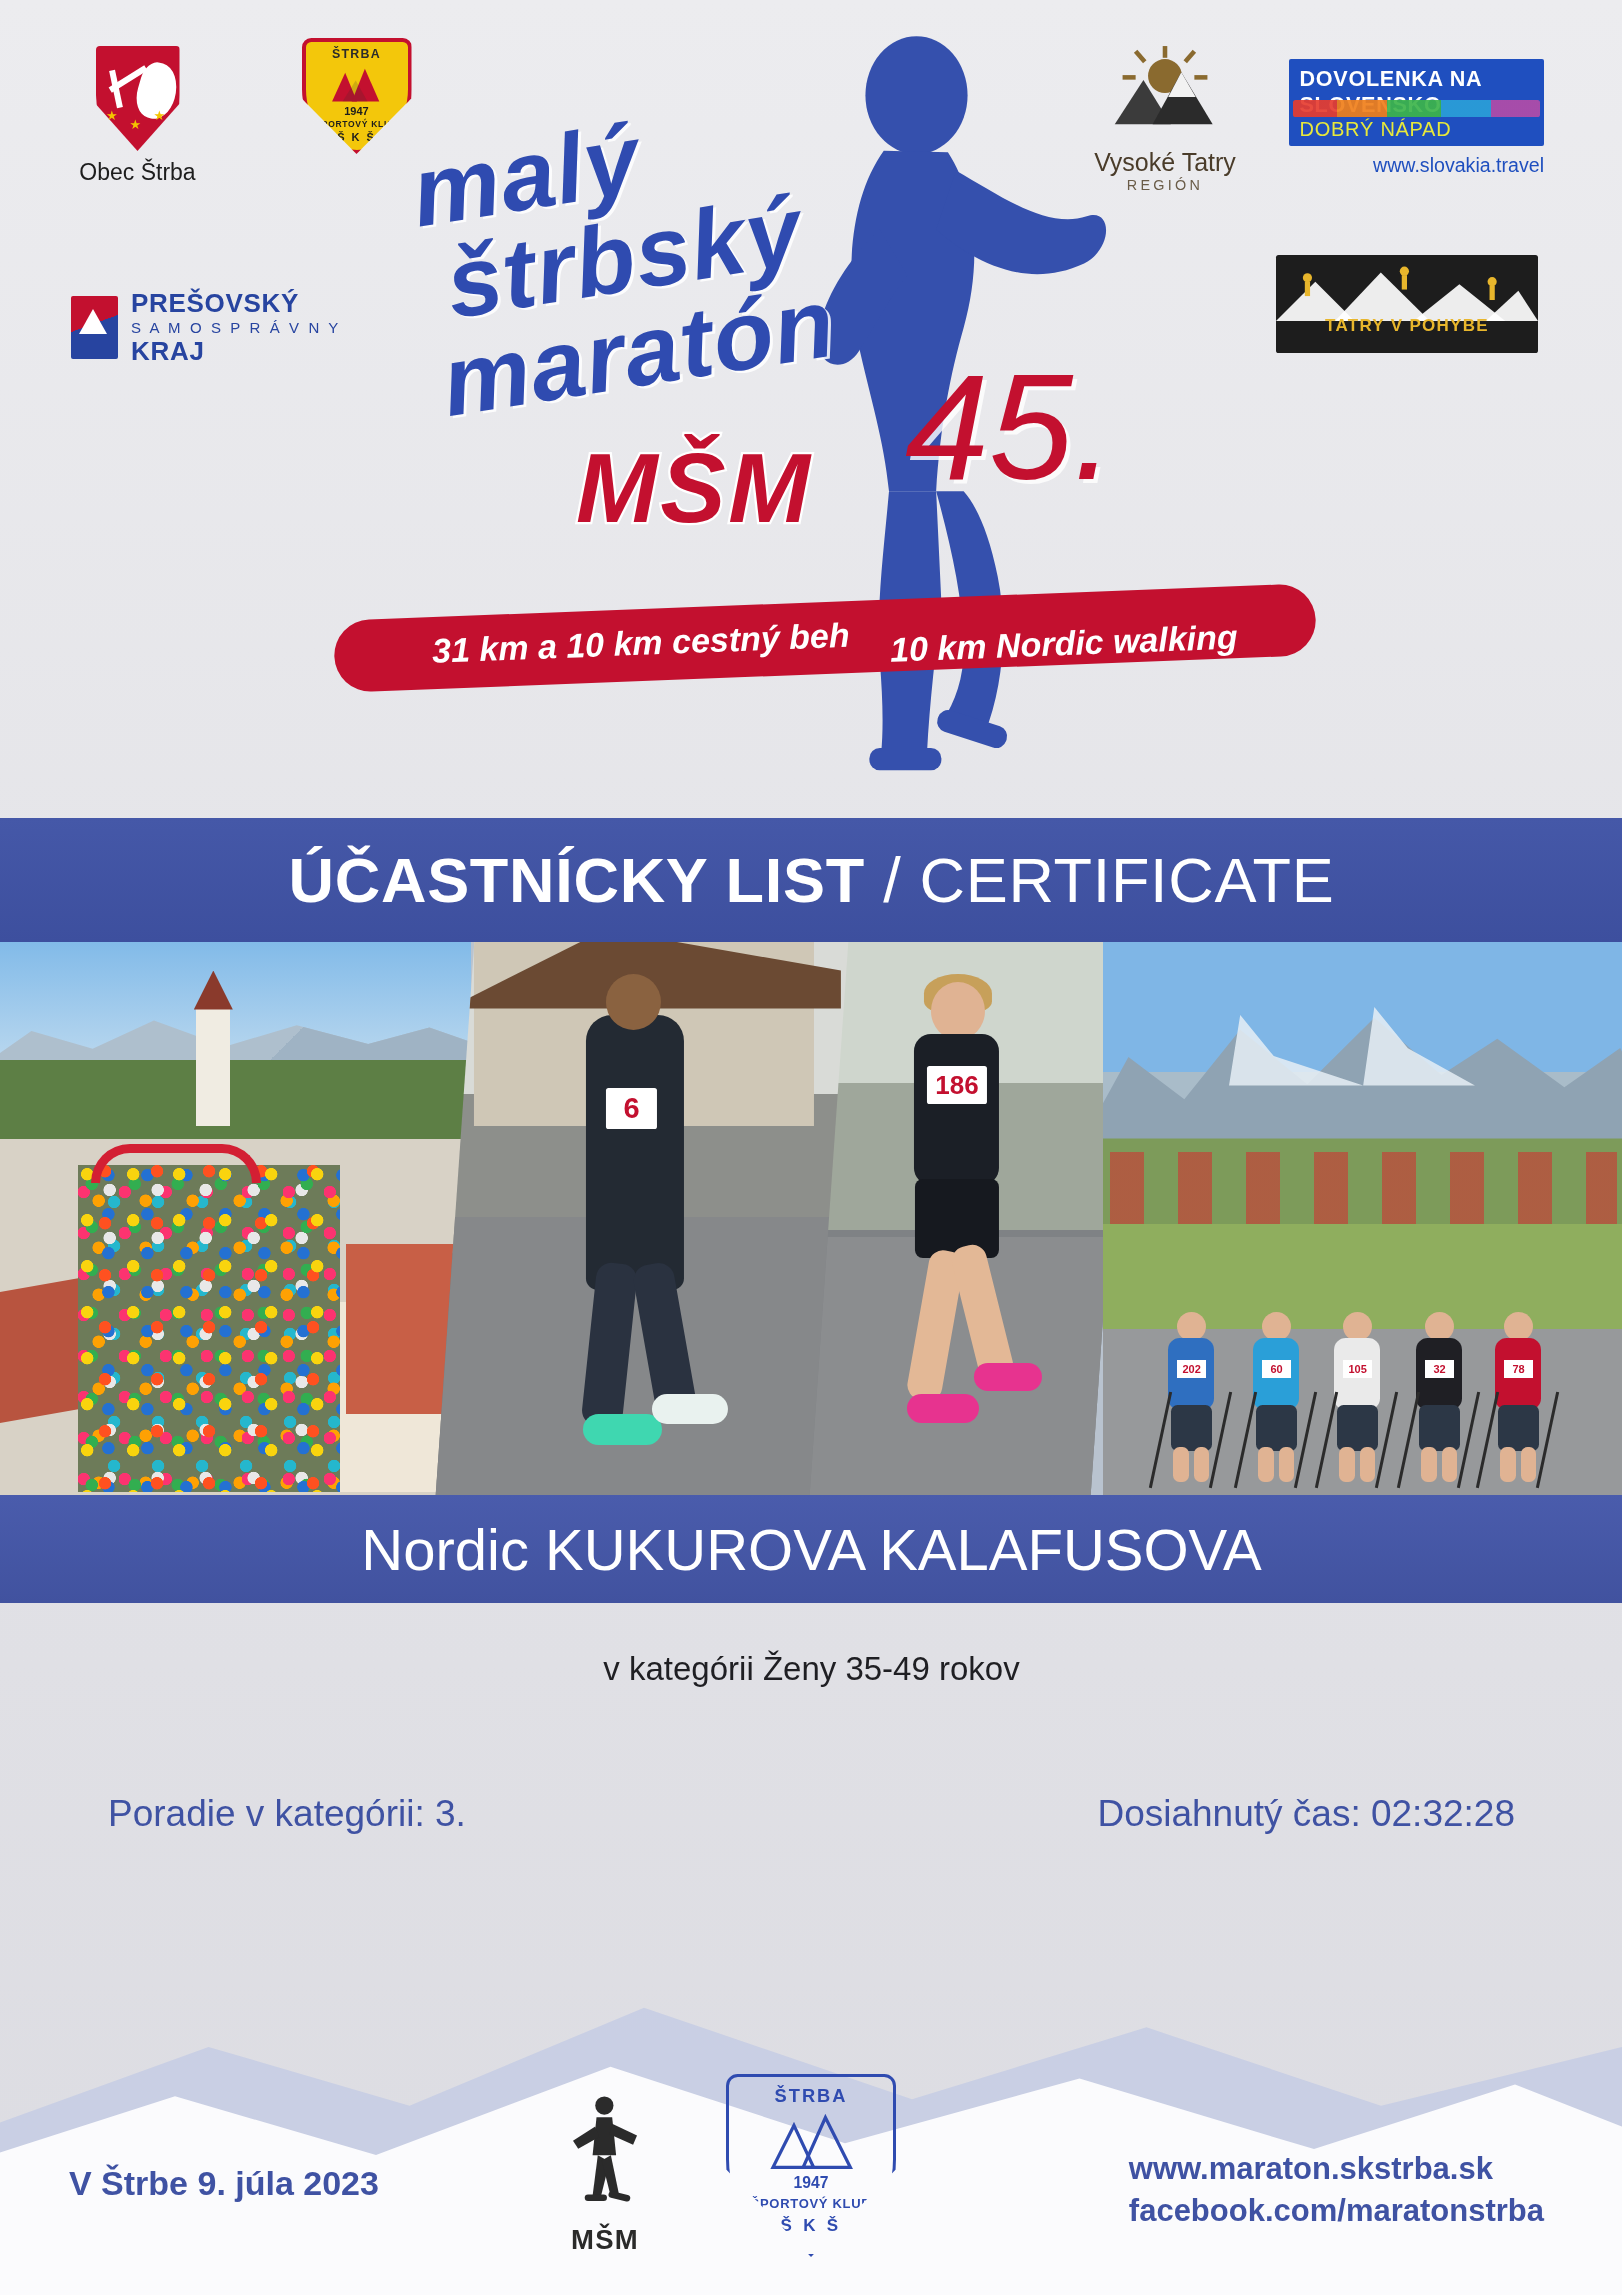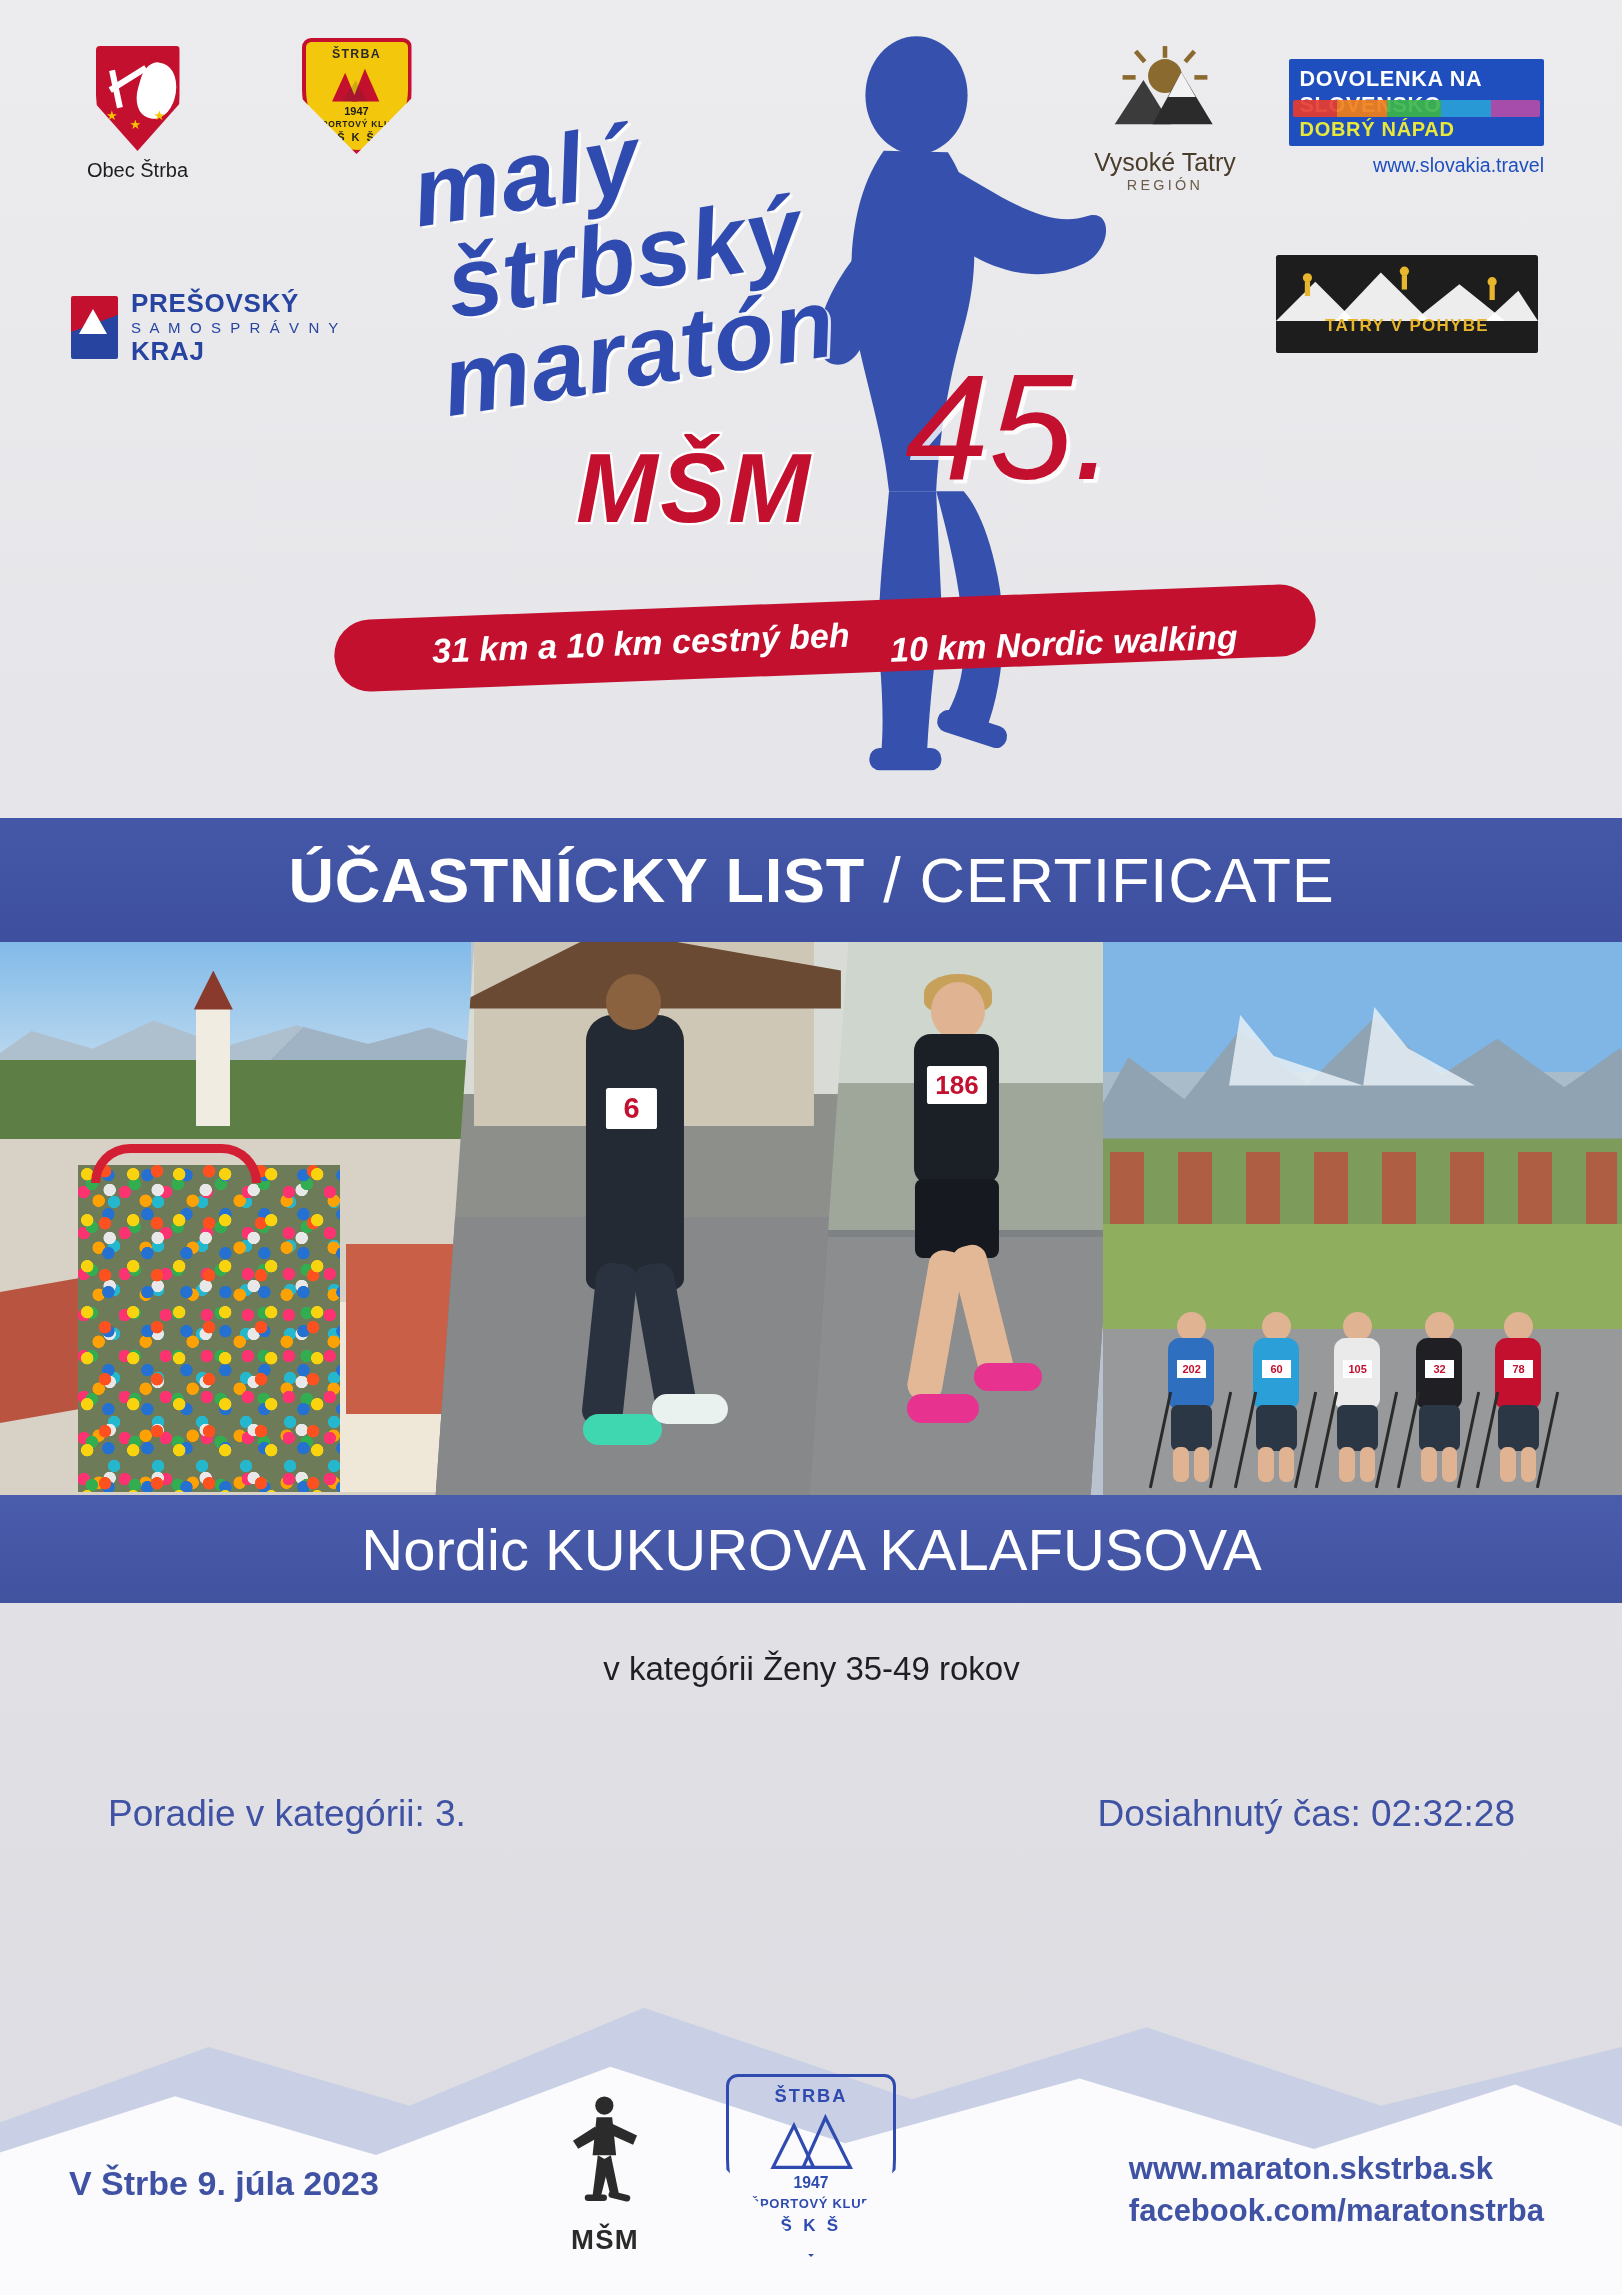--- a/index.html
+++ b/index.html
@@ -68,21 +68,21 @@
     transform: rotate(-12deg);
   }
   .crest-star {
     position: absolute;
     color: #f4c400;
     font-size: 13px;
     line-height: 1;
   }
   .logo-obec .cap {
     margin-top: 7.9px;
-    font-size: 20px;
+    font-size: 23px;
     color: #1d1d1d;
   }
 
   
   .logo-sks {
     position: absolute;
     left: 281px;
     top: 38px;
     width: 151px;
     text-align: center;
@@ -172,21 +172,21 @@
     width: 255px;
   }
   .dns-box {
     background: #1f4fbf;
     padding: 6.5px 10.5px 5.2px;
     border-radius: 2px;
     position: relative;
   }
   .dns-l1 { color:#fff; font-size: 21.6px; font-weight: bold; letter-spacing: 0.7px;}
   .dns-l2 { color:#fff; font-size: 21.6px; font-weight: bold; letter-spacing: 0.7px;}
-  .dns-l3 { color:#e8e83a; font-size: 20px; font-weight: bold; letter-spacing: 0.7px;}
+  .dns-l3 { color:#e8e83a; font-size: 20px; font-weight: normal; letter-spacing: 0.7px;}
   .dns-swoosh {
     position: absolute; left: 3.9px; right: 3.9px; bottom: 29px; height: 17px;
     background: linear-gradient(90deg,#e63c2f 0 18%, #f07f1a 18% 38%, #3cb44a 38% 60%, #2a9fd8 60% 80%, #b24ca8 80% 100%);
     opacity: .92;
     border-radius: 2.6px;
   }
   .dns-url {
     margin-top: 7.9px;
     text-align: right;
     font-size: 19.6px;

